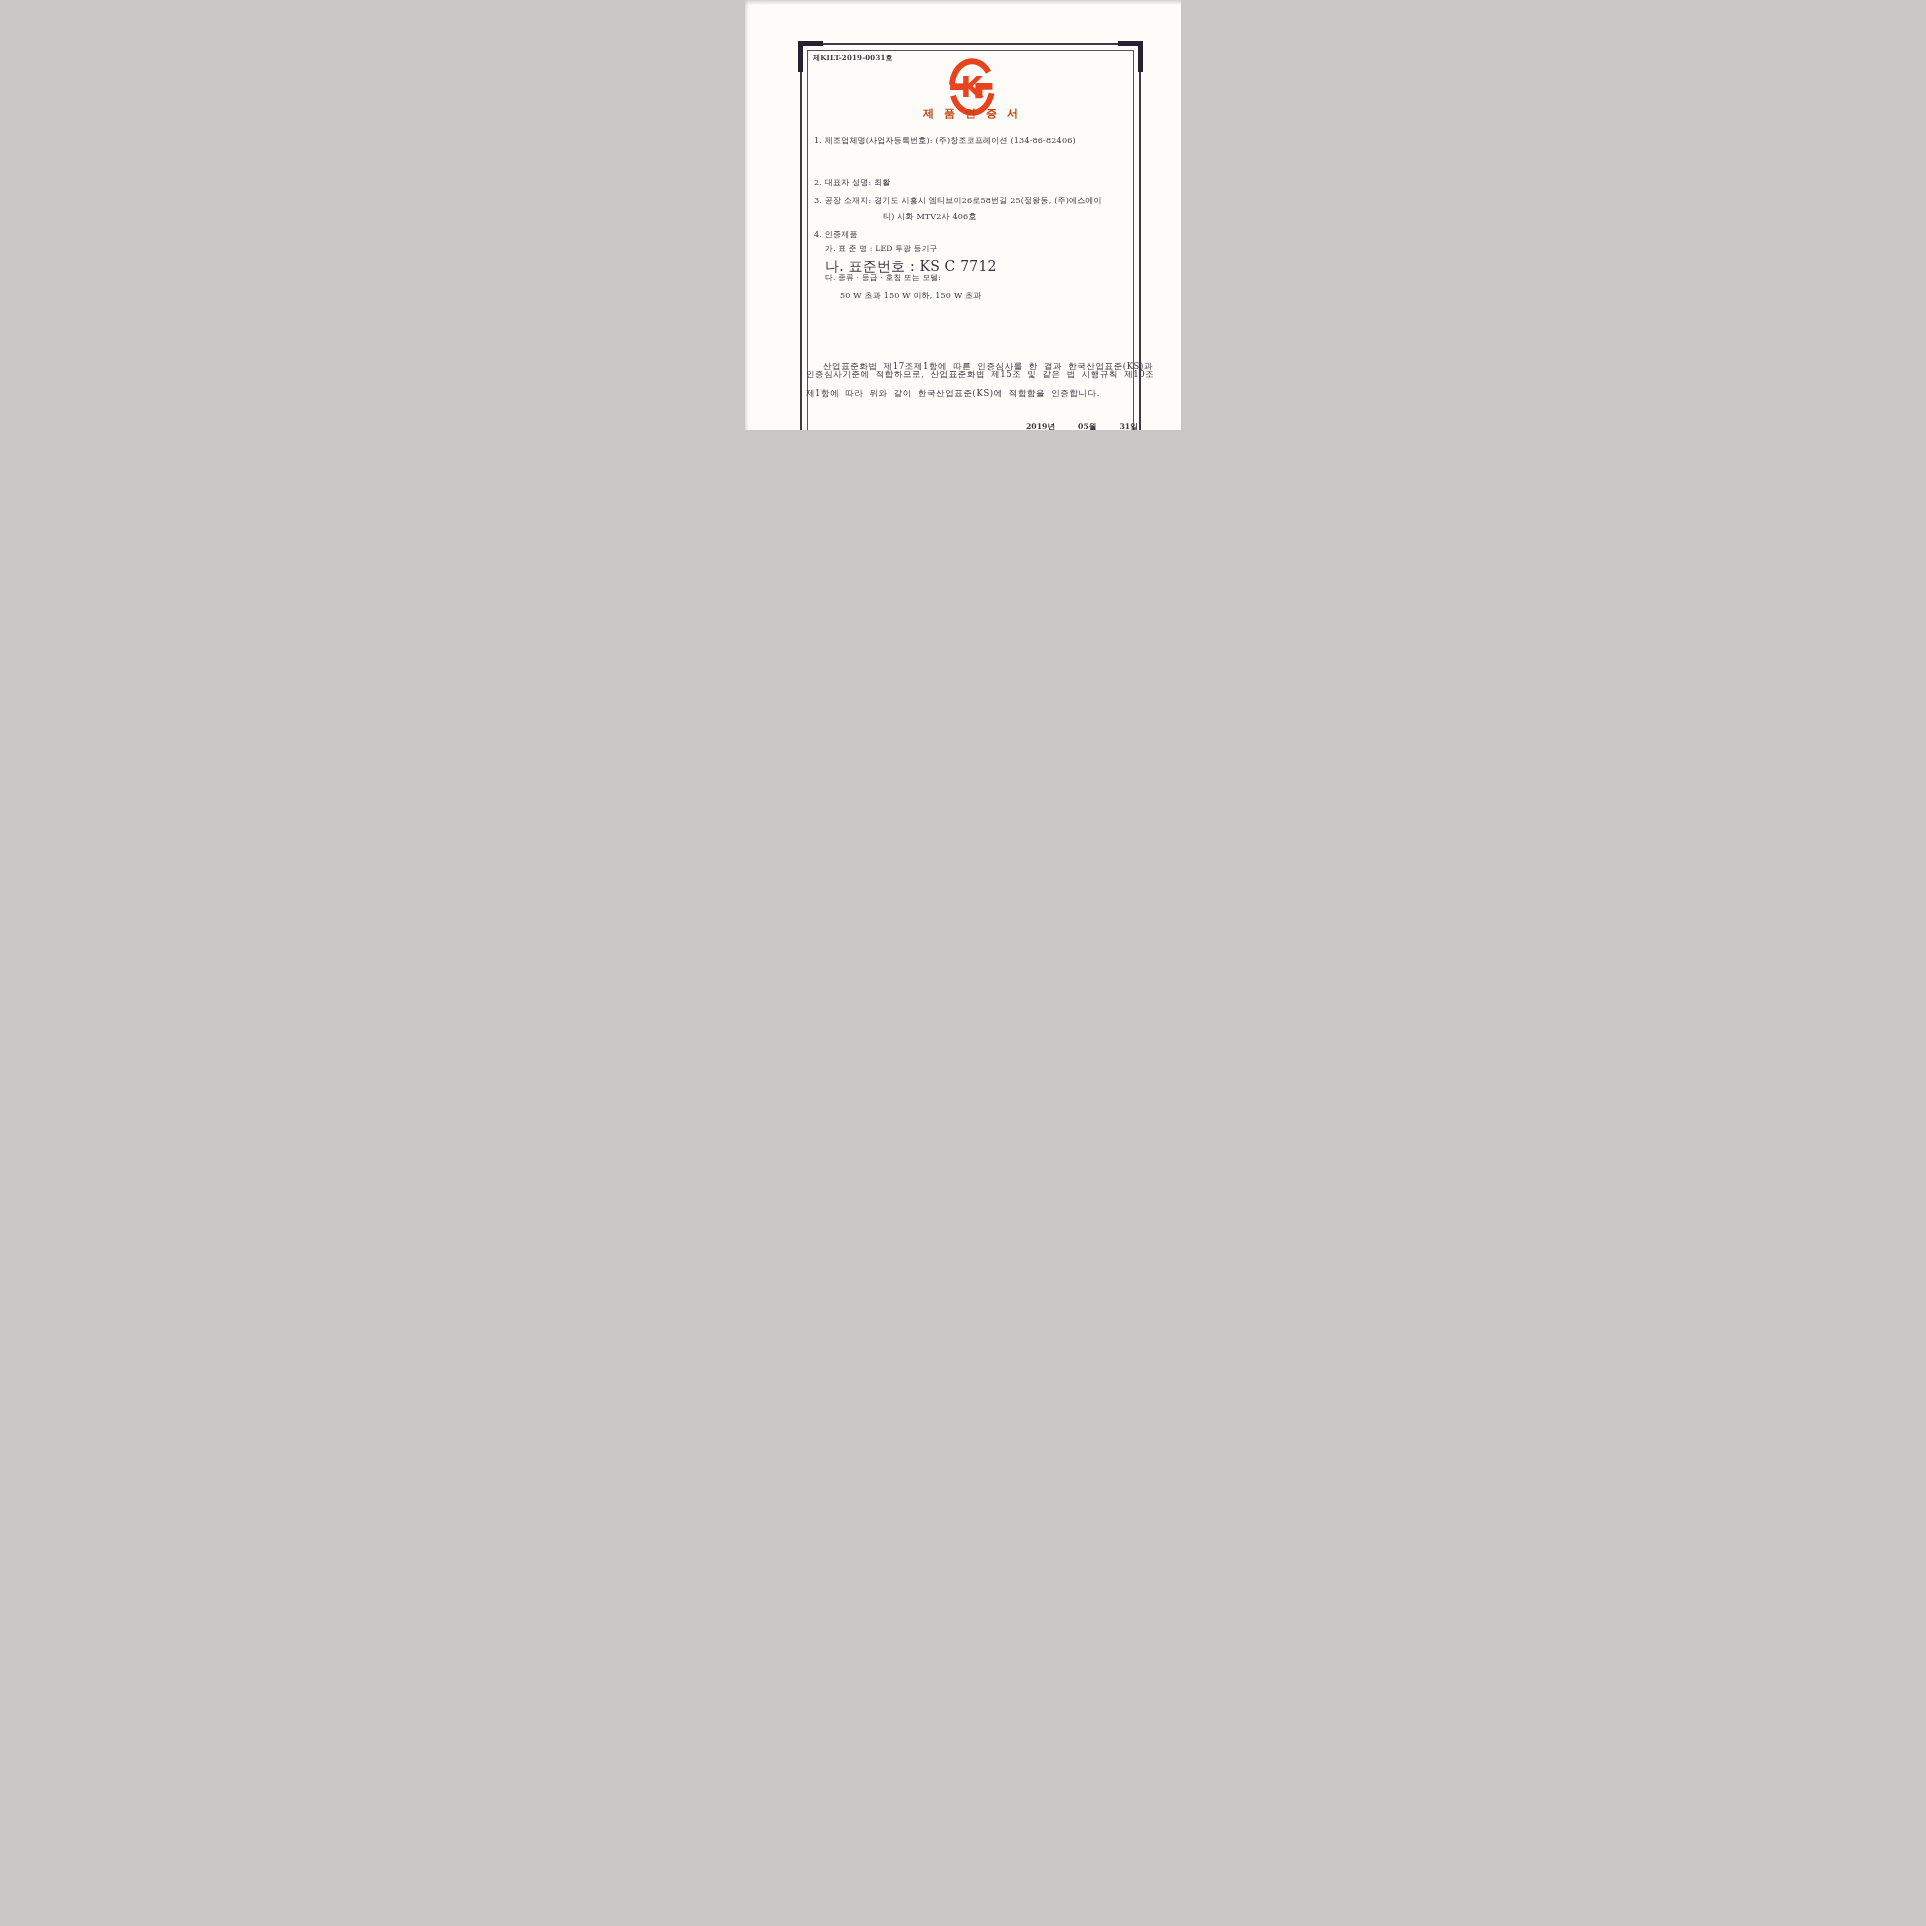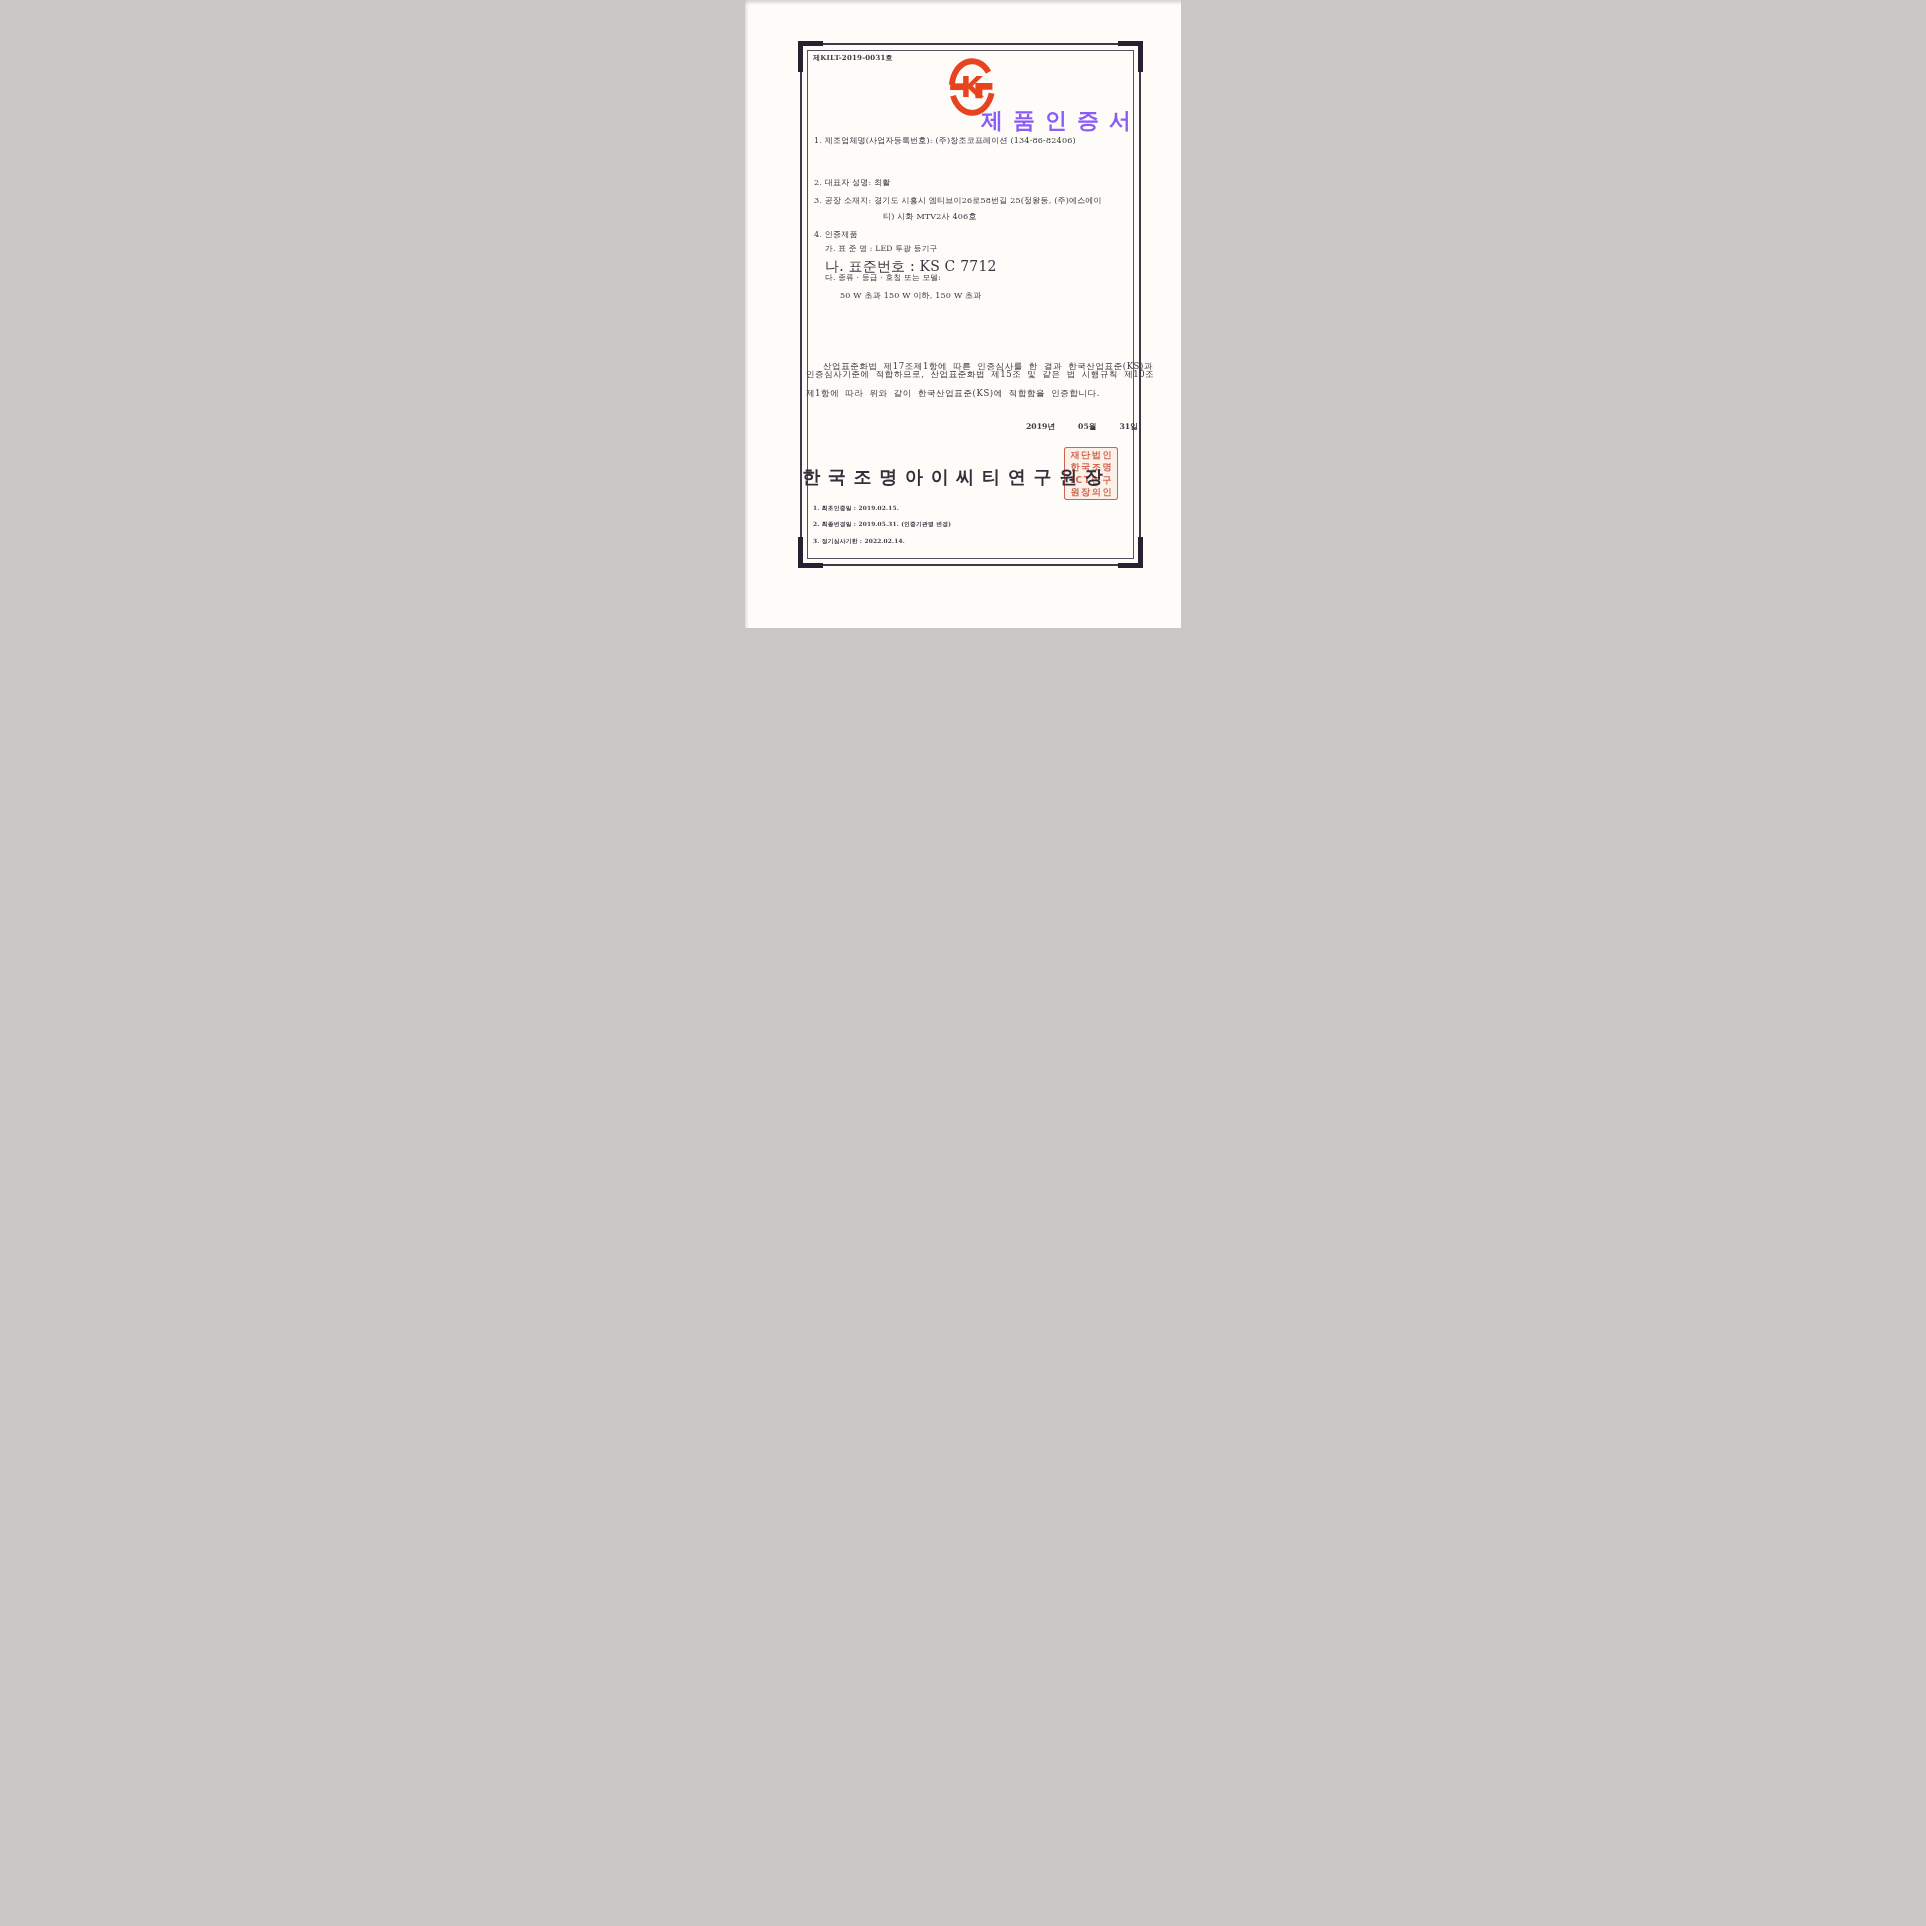--- a/index.html
+++ b/index.html
@@ -1,18 +1,18 @@
 <!DOCTYPE html>
 <html lang="ko" style="font-size:6.2px"><head>
 <meta charset="utf-8">
 <style>
   html,body{margin:0;padding:0;background:#c9c7c3;}
   .page{
     position:relative;
-    width:436px;height:628px;
+    width:436px;height:430px;
     margin:0 auto;
     background:#fdfcf8;
     overflow:hidden;
     font-family:"DejaVu Serif","Liberation Serif",serif;
     color:#3a3440;
   }
   .scan-top{position:absolute;left:0;top:0;right:0;height:5.4px;
     background:linear-gradient(180deg,#b5b2ae,rgba(253,252,248,0));opacity:.55;}
   .scan-left{position:absolute;left:0;top:0;bottom:0;width:3.9px;
     background:linear-gradient(90deg,#c2bfbb,rgba(253,252,248,0));opacity:.5;}
@@ -25,22 +25,22 @@
   .corner{position:absolute;width:25px;height:31px;box-sizing:border-box;}
   .corner.tl{left:-3.9px;top:-3.9px;border-top:5.4px solid #262231;border-left:5.4px solid #262231;}
   .corner.tr{right:-3.9px;top:-3.9px;border-top:5.4px solid #262231;border-right:5.4px solid #262231;}
   .corner.bl{left:-3.9px;bottom:-3.9px;border-bottom:5.4px solid #262231;border-left:5.4px solid #262231;}
   .corner.br{right:-3.9px;bottom:-3.9px;border-bottom:5.4px solid #262231;border-right:5.4px solid #262231;}
 
   .doc-number{position:absolute;left:68px;top:53px;font-size:7px;letter-spacing:0.2px;font-weight:600;color:#423c49;}
 
   .ks-logo{position:absolute;left:199px;top:56px;width:56px;height:62px;}
 
-  .cert-title{position:absolute;left:55px;top:106px;width:341px;text-align:right;
-    font-size:22px;font-weight:700;letter-spacing:10px;text-indent:10px;color:#8b5cf6;}
+  .cert-title{position:absolute;left:55px;top:106px;width:341px;text-align:center;
+    font-size:11px;font-weight:700;letter-spacing:10px;text-indent:10px;color:#c2410c;}
 
   .line{position:absolute;font-size:8px;letter-spacing:0.2px;white-space:nowrap;}
   .l-item1{left:69px;top:135px;}
   .l-item2{left:69px;top:166px;margin-top:11px;}
   .l-item3a{left:69px;top:195px;}
   .l-item3b{left:138px;top:211px;}
   .l-item4{left:69px;top:229px;}
   .l-ga{left:80px;top:244px;font-size:7.7px;}
   .l-na{left:80px;top:258px;font-size:14px;}
   .l-da{left:80px;top:273px;font-size:7.7px;}

